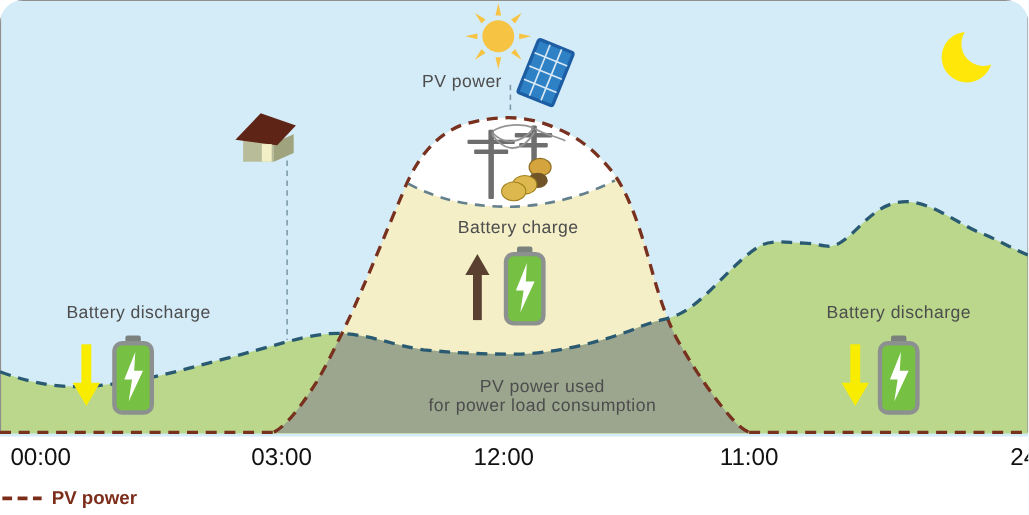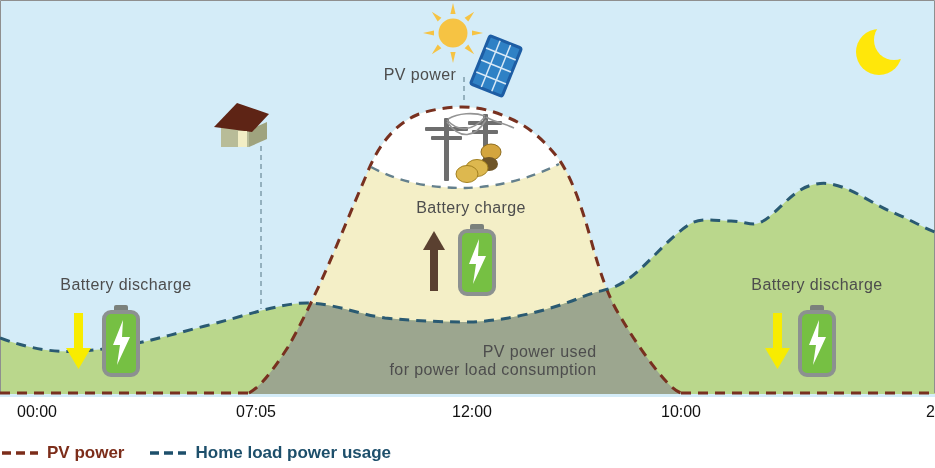--- a/index.html
+++ b/index.html
@@ -1,28 +1,28 @@
 <!DOCTYPE html>
 <html><head>
 <meta charset="utf-8">
 <style>
   html,body{margin:0;padding:0;background:#ffffff;}
   .stage{
     position:relative;width:935px;height:468px;overflow:hidden;
-    font-family:"Liberation Sans","DejaVu Sans",sans-serif;background:#ffffff;
+    font-family:"Liberation Sans","DejaVu Sans",sans-serif;background:#ffffff;border-radius:21px;
   }
   .plot-svg{position:absolute;left:0;top:0;}
   .lbl{
     position:absolute;transform:translateX(-50%);
     color:#4d4d4d;font-size:16px;letter-spacing:0.4px;white-space:nowrap;
   }
-  .lbl-2line{text-align:right;line-height:18px;}
+  .lbl-2line{text-align:center;line-height:18px;}
   .tick{
     position:absolute;top:403px;transform:translateX(-50%);
-    color:#111111;font-size:16px;white-space:nowrap;
+    color:#111111;font-size:22px;white-space:nowrap;
   }
   .legend{
     position:absolute;left:2px;top:443px;display:flex;align-items:center;gap:26px;
   }
   .legend-item{display:flex;align-items:center;gap:9px;font-size:17px;font-weight:bold;white-space:nowrap;}
   .legend-item.pv{color:#7c2d1a;}
   .legend-item.load{color:#1d4f6b;}
 </style>
 </head>
 <body>
@@ -158,33 +158,27 @@
   <div class="lbl" style="left:126px;top:276px">Battery discharge</div>
 
   <div class="lbl" style="left:817px;top:276px">Battery discharge</div>
 
   <div class="lbl lbl-2line" style="left:493px;top:343px">
     <div>PV power used</div>
     <div>for power load consumption</div>
   </div>
 
   <div class="tick" style="left:37px">00:00</div>
-  <div class="tick" style="left:256px">07:05</div>
-  <div class="tick" style="left:472px">12:00</div>
-  <div class="tick" style="left:681px">10:00</div>
+  <div class="tick" style="left:256px">03:00</div>
+  <div class="tick" style="left:458px">12:00</div>
+  <div class="tick" style="left:681px">11:00</div>
   <div class="tick" style="left:946px">24:00</div>
 
   <div class="legend">
     <div class="legend-item pv">
       <svg width="36" height="8">
         <line x1="0" y1="4" x2="36" y2="4" stroke="#7c2d1a" stroke-width="3.5" stroke-dasharray="9 5"></line>
       </svg>
       <span>PV power</span>
     </div>
-    <div class="legend-item load">
-      <svg width="36" height="8">
-        <line x1="0" y1="4" x2="36" y2="4" stroke="#1d4f6b" stroke-width="3.5" stroke-dasharray="9 5"></line>
-      </svg>
-      <span>Home load power usage</span>
-    </div>
   </div>
 
 </div>
 
 </body></html>

